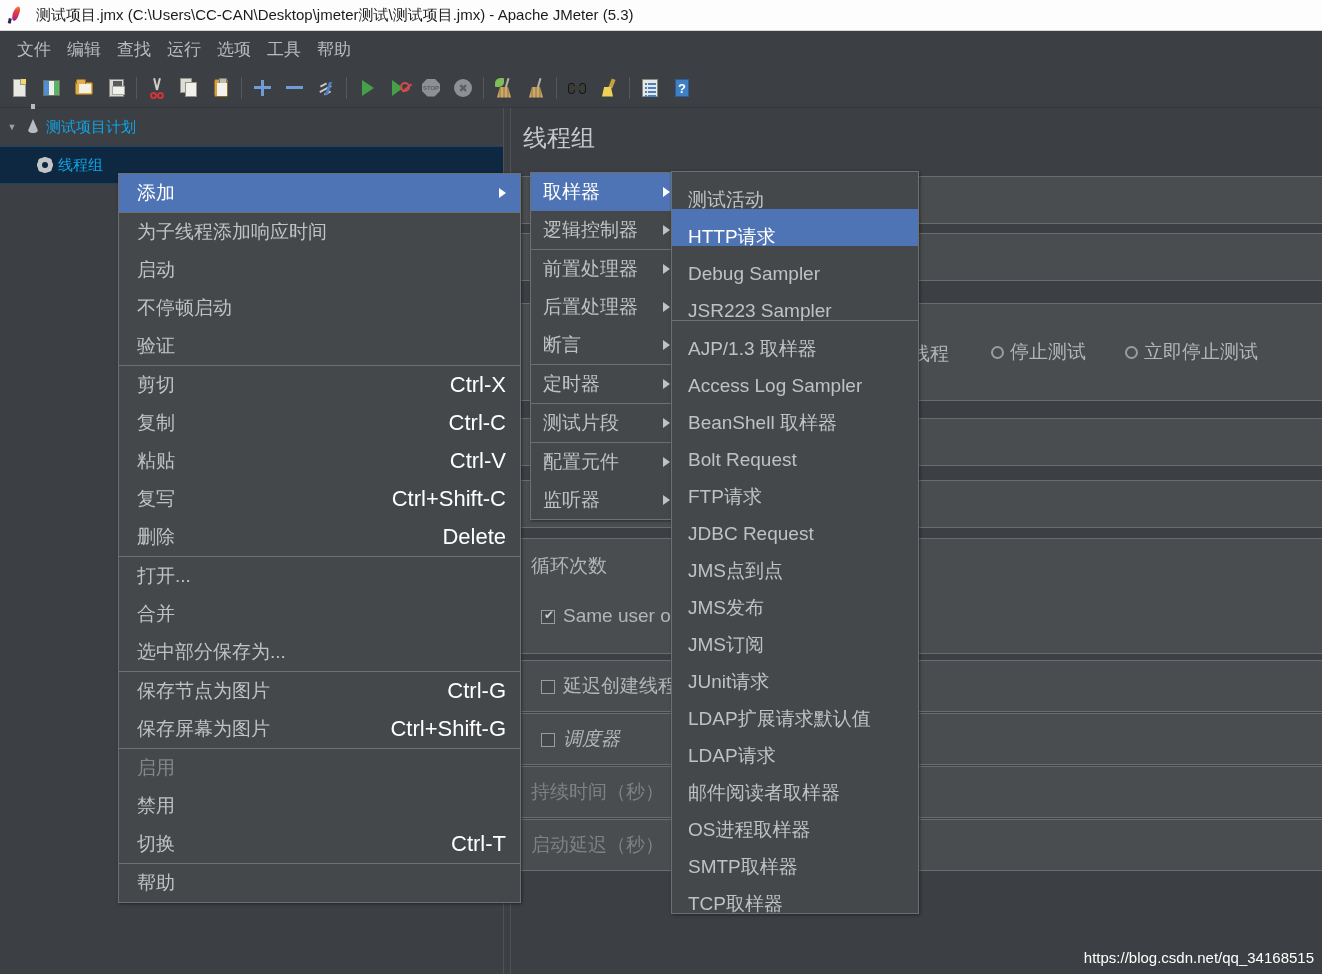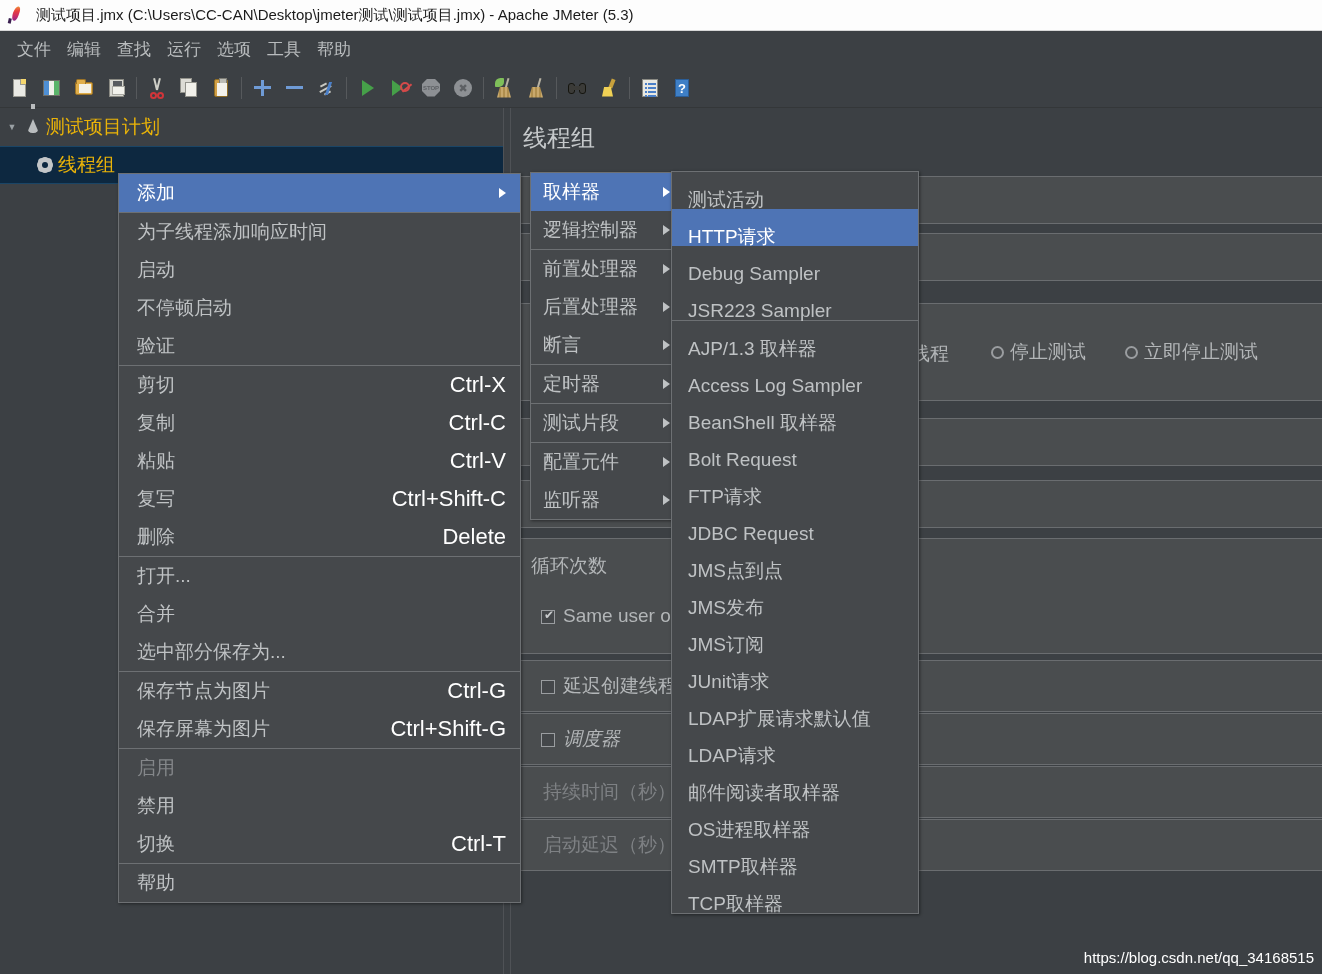--- a/index.html
+++ b/index.html
@@ -184,21 +184,21 @@
     background:#c3c6c8;
     box-shadow:
       0 -4px 0 -3px #c3c6c8, 0 4px 0 -3px #c3c6c8,
       -4px 0 0 -3px #c3c6c8, 4px 0 0 -3px #c3c6c8,
       3px 3px 0 -3px #c3c6c8, -3px -3px 0 -3px #c3c6c8,
       3px -3px 0 -3px #c3c6c8, -3px 3px 0 -3px #c3c6c8;
   }
   .gear:after { content:""; position:absolute; left:4px; top:4px; width:6px;height:6px;
     background:#3c4044; border-radius:50%; }
   .treerow.sel .gear:after { background:#0d2840; }
-  .tp-label { font-size:19px; color:#eab308; white-space:nowrap; }
+  .tp-label { font-size:15px; color:#0ea5e9; white-space:nowrap; }
 
   .splitter {
     position:absolute; left:503px; top:108px; width:8px; height:866px;
     background:#3c4044; border-left:1px solid #4f5256; border-right:1px solid #4f5256;
   }
 
   
   .rightpanel {
     position:absolute; left:511px; top:108px; width:811px; height:866px;
     background:#3c4044; overflow:hidden;
@@ -207,21 +207,21 @@
     position:absolute; left:12px; top:14px; font-size:24px; color:#c6c9cb;
     white-space:nowrap;
   }
   .formrow {
     position:absolute; left:0; width:811px; border-top:1px solid #6a6d70;
     border-bottom:1px solid #6a6d70; background:#4a4d4f;
   }
   .rowlabel {
     position:absolute; font-size:19px; color:#b3b6b8; white-space:nowrap;
   }
-  .rowlabel.dim { color:#7e8184;margin-left:12px; }
+  .rowlabel.dim { color:#7e8184; }
   .radio {
     display:inline-block; width:13px; height:13px; border:2px solid #9a9da0;
     border-radius:50%; vertical-align:middle; margin-right:6px;
   }
   .chk {
     display:inline-block; width:14px; height:14px; border:1px solid #9a9da0;
     background:#44474a; vertical-align:middle; margin-right:8px; position:relative;
   }
   .chk.on:after {
     content:"\2714"; position:absolute; left:0; top:-3px; width:14px; text-align:center;

